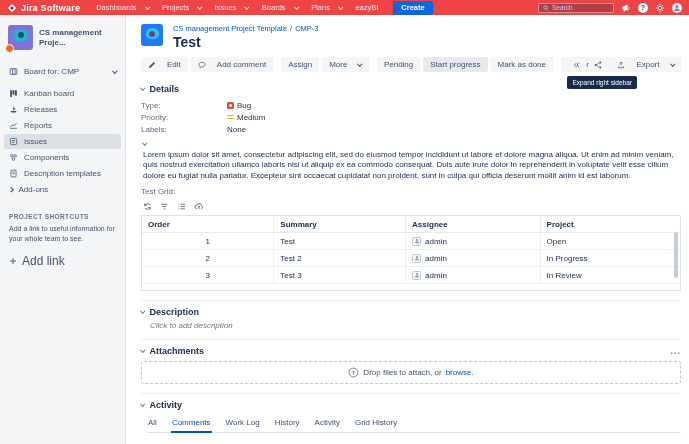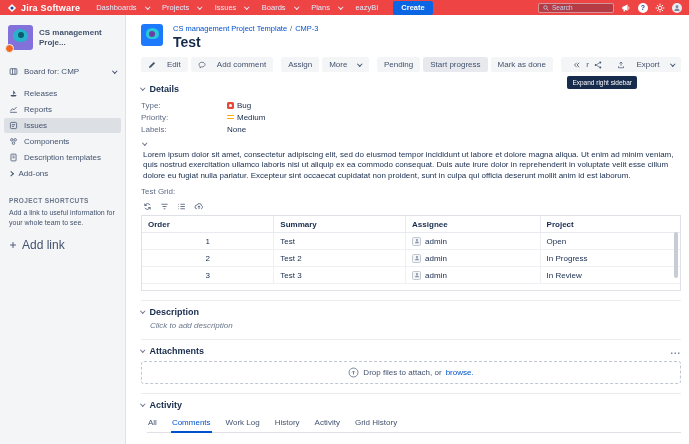--- a/index.html
+++ b/index.html
@@ -220,20 +220,30 @@
             <rect x="2" y="3" width="12" height="10" rx="1"></rect>
             <line x1="6.3" y1="3" x2="6.3" y2="13"></line>
             <line x1="10.6" y1="3" x2="10.6" y2="13"></line>
           </svg>
       </span>
       <span>Board for: CMP</span>
       <span class="spacer"></span>
       <i class="chev down"></i>
     </div>
 
+    <div class="side-item">
+      <span>
+        <svg width="9" height="9" viewBox="0 0 16 16" fill="#42526E">
+            <rect x="2" y="2" width="3.4" height="12" rx="1"></rect>
+            <rect x="6.3" y="2" width="3.4" height="8" rx="1"></rect>
+            <rect x="10.6" y="2" width="3.4" height="10" rx="1"></rect>
+          </svg>
+      </span>
+      <span>Kanban board</span>
+    </div>
 
     <div class="side-item">
       <span>
         <svg width="9" height="9" viewBox="0 0 16 16" fill="none" stroke="#42526E" stroke-width="1.3">
             <path d="M2.5 10.5 h11 l-1.8 3 h-7.4 z" fill="#42526E" stroke="none"></path>
             <line x1="8" y1="3" x2="8" y2="10"></line>
             <path d="M8.5 3.5 l3.5 4.5 h-3.5 z" fill="#42526E" stroke="none"></path>
           </svg>
       </span>
       <span>Releases</span>

